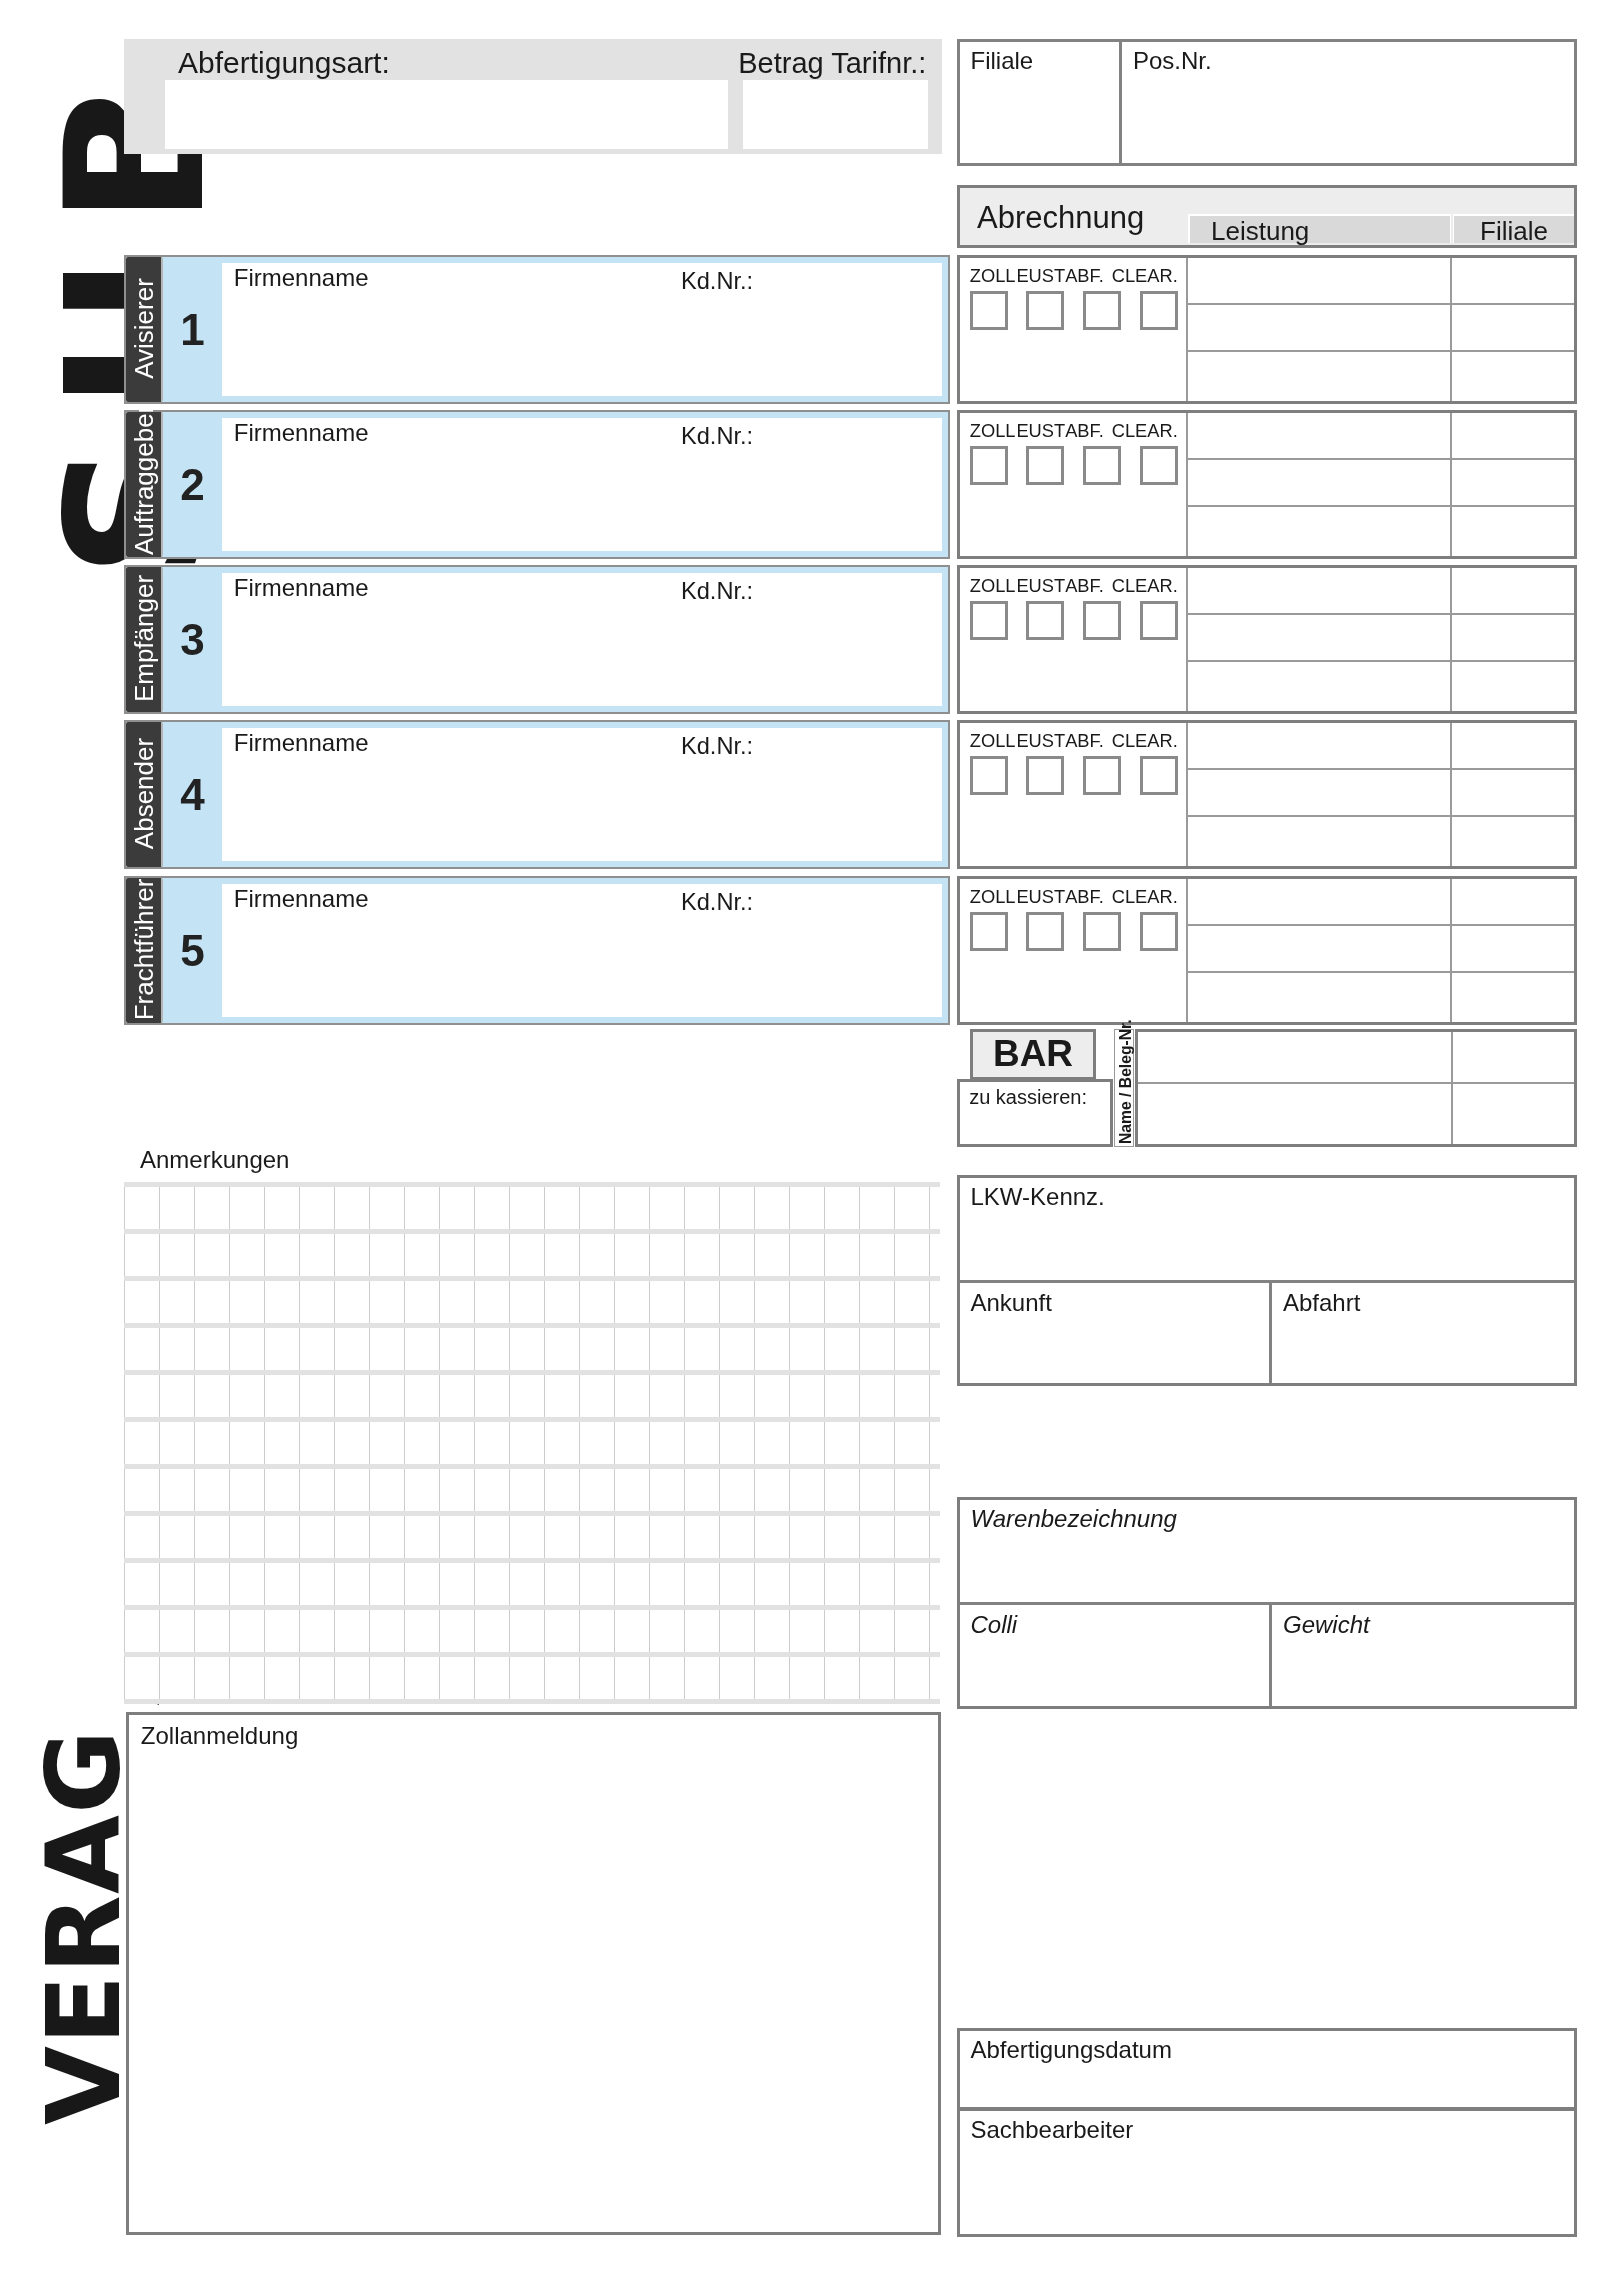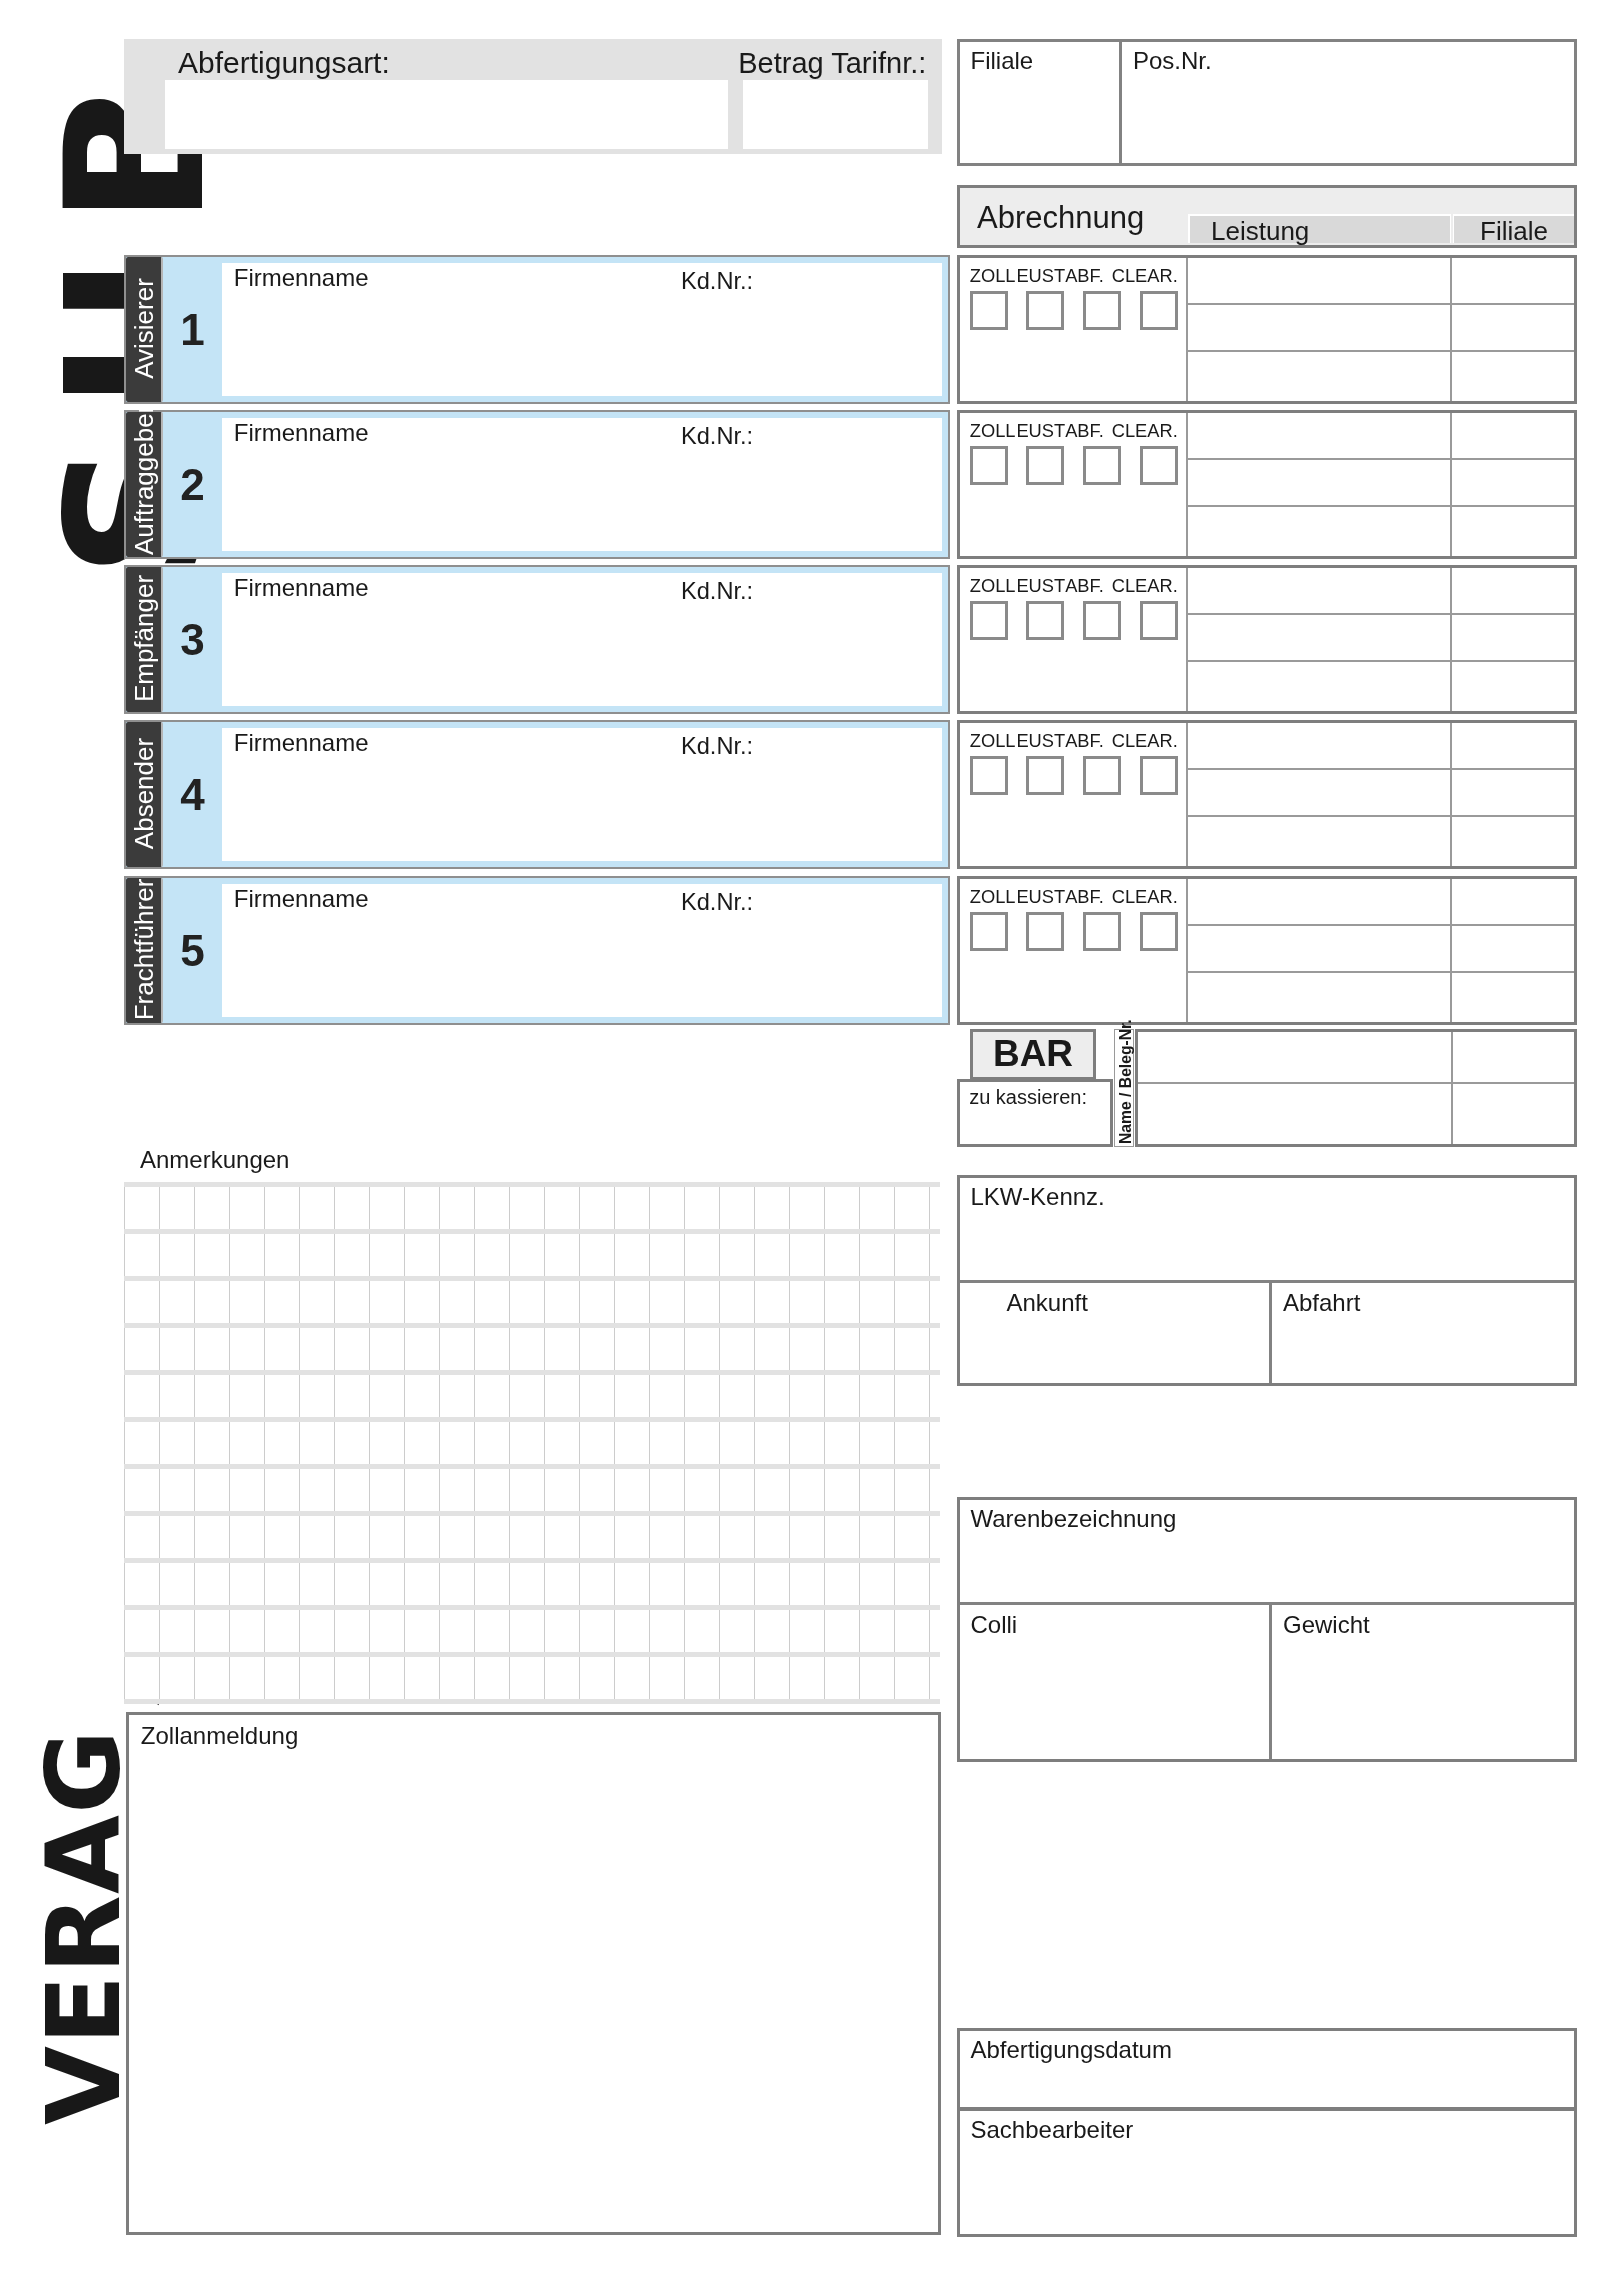--- a/index.html
+++ b/index.html
@@ -93,21 +93,21 @@
     left:124px; top:1182px; width:816px; height:522px;
     background-image:
       repeating-linear-gradient(to bottom, #e2e2e2 0 5.2px, transparent 5.2px 47px),
       repeating-linear-gradient(to right, #cccccc 0 1.3px, transparent 1.3px 35px);
     background-color:#fff;
   }
 
   
   .gbox { border:3.9px solid #7e7e7e; background:#fff; }
   .lkw-box { left:957px; top:1175px; width:620px; height:211px; }
-  .waren-box { left:957px; top:1497px; width:620px; height:265px; }
+  .waren-box { left:957px; top:1497px; width:620px; height:212px;font-style:italic; }
   .hdiv { position:absolute; left:0; right:0; height:3.3px; background:#828282; top:102px; }
   .vdiv-low { position:absolute; left:309px; top:105px; bottom:0; width:3.3px; background:#828282; }
   .datum-box { left:957px; top:2028px; width:620px; height:82px; }
   .sach-box  { left:957px; top:2108px; width:620px; height:129px; }
 
   
   .zoll-box { left:126px; top:1712px; width:815px; height:523px; border:3.9px solid #7e7e7e; background:#fff; }
 </style>
 </head>
 <body>
@@ -300,21 +300,21 @@
 </div>
 
 <div class="abs anm-label">Anmerkungen</div>
 <div class="abs anm-grid"></div>
 
 <div class="abs gbox lkw-box">
   <span class="cell-lbl" style="left:10.5px; top:5.2px;">LKW-Kennz.</span>
   <div class="abs" style="left:0; top:0; right:0; height:102px;"></div>
   <div class="hdiv"></div>
   <div class="vdiv-low"></div>
-  <span class="cell-lbl" style="left:10.5px; top:111px;margin-left:36px;">Ankunft</span>
+  <span class="cell-lbl" style="left:10.5px; top:111px;">Ankunft</span>
   <span class="cell-lbl" style="left:323px; top:111px;">Abfahrt</span>
   <div class="abs" style="left:0; top:105px; width:309px; bottom:0;"></div>
   <div class="abs" style="left:312px; top:105px; right:0; bottom:0;"></div>
 </div>
 
 <div class="abs gbox waren-box">
   <span class="cell-lbl" style="left:10.5px; top:5.2px;">Warenbezeichnung</span>
   <div class="abs" style="left:0; top:0; right:0; height:102px;"></div>
   <div class="hdiv"></div>
   <div class="vdiv-low"></div>

